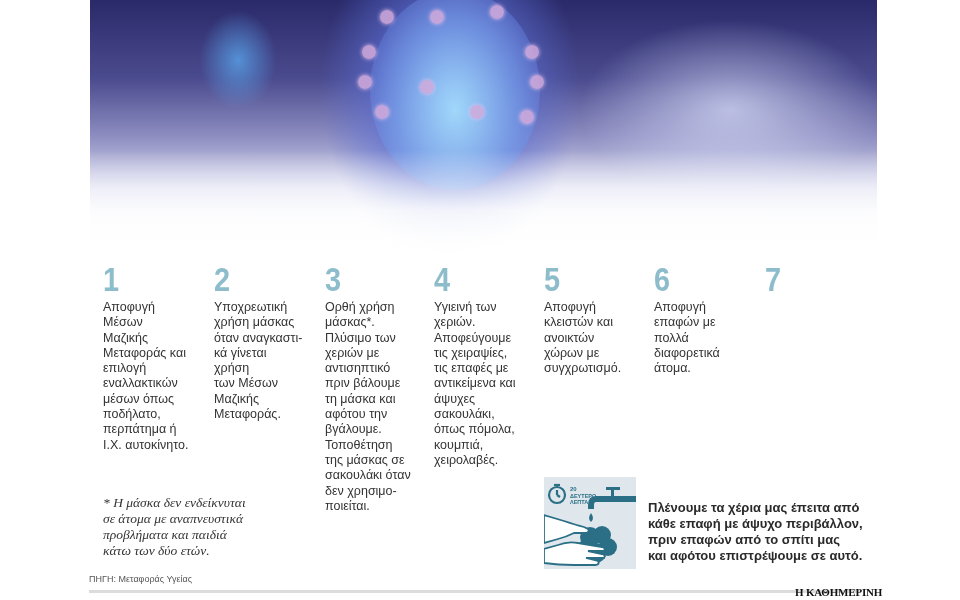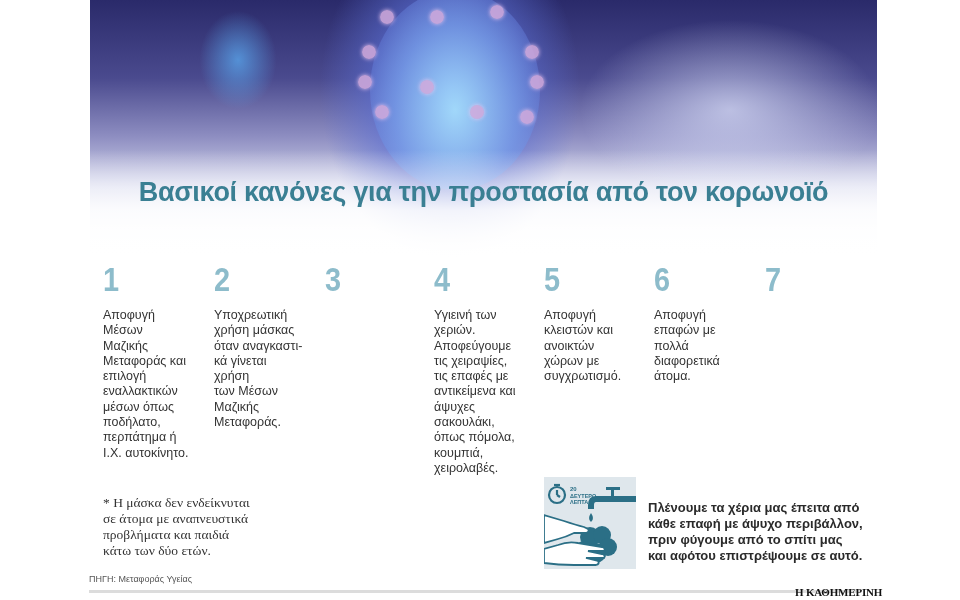--- a/index.html
+++ b/index.html
@@ -23,22 +23,22 @@
   }
   .spike { position:absolute; width:14px; height:14px; border-radius:50%; background:rgba(210,170,220,0.85); box-shadow:0 0 4px rgba(240,200,240,0.9); }
   .title {
     position:absolute; left:90px; top:176px; width:787px; text-align:center;
     color:#3a7f93; font-family:"Liberation Sans", sans-serif; font-weight:bold;
     font-size:27px; line-height:32px; letter-spacing:-0.3px; z-index:2;
   }
   .steps { position:absolute; left:103px; top:262px; width:780px; height:220px; z-index:2; }
   .step { position:absolute; top:0; width:110px; }
   .step-num { color:#8dbccb; font-family:"Liberation Sans", sans-serif; font-weight:bold; font-size:34px; line-height:34px; transform:scaleX(0.85); transform-origin:left; }
-  .step-text { margin-top:12px; color:#333; font-size:12.5px; line-height:15.3px; white-space:pre-line; }
-  .footnote { position:absolute; left:103px; top:495px; width:200px; font-family:"Liberation Serif", serif; font-size:13.5px; line-height:16px; color:#333; white-space:pre-line; }
+  .step-text { margin-top:4px; color:#333; font-size:12.5px; line-height:15.3px; white-space:pre-line; }
+  .footnote { position:absolute; left:103px; top:495px; width:200px; font-family:"Liberation Serif", serif; font-style:italic; font-size:13.5px; line-height:16px; color:#333; white-space:pre-line; }
   .handwash { position:absolute; left:544px; top:477px; width:92px; height:92px; background:#dfe7ec; }
   .hw-text { position:absolute; left:648px; top:500px; font-weight:bold; font-size:13px; line-height:16px; color:#2a2a2a; white-space:pre-line; }
   .source { position:absolute; left:89px; top:574px; font-size:9px; color:#555; }
   .source-bar { position:absolute; left:89px; top:590px; width:772px; height:3px; background:#dcdcdc; }
   .brand { position:absolute; left:795px; top:586px; font-family:"Liberation Serif", serif; font-weight:bold; font-size:11px; color:#111; letter-spacing:-0.2px; }
 </style>
 </head>
 <body>
 
 <div class="hero">
@@ -51,21 +51,20 @@
     <span class="spike" style="left:-12px;top:85px"></span>
     <span class="spike" style="left:160px;top:85px"></span>
     <span class="spike" style="left:50px;top:90px"></span>
     <span class="spike" style="left:5px;top:115px"></span>
     <span class="spike" style="left:100px;top:115px"></span>
     <span class="spike" style="left:150px;top:120px"></span>
   </div>
 </div>
 
 <div class="title">
-  <div>Βασικοί κανόνες για την προστασία από τον κορωνοϊό</div>
 </div>
 
 <div class="steps">
   <div class="step" style="left:0px">
     <div class="step-num">1</div>
     <div class="step-text">Αποφυγή
 Μέσων
 Μαζικής
 Μεταφοράς και
 επιλογή
@@ -81,20 +80,34 @@
 χρήση μάσκας
 όταν αναγκαστι-
 κά γίνεται
 χρήση
 των Μέσων
 Μαζικής
 Μεταφοράς.</div>
   </div>
   <div class="step" style="left:222px">
     <div class="step-num">3</div>
+    <div class="step-text">Ορθή χρήση
+μάσκας*.
+Πλύσιμο των
+χεριών με
+αντισηπτικό
+πριν βάλουμε
+τη μάσκα και
+αφότου την
+βγάλουμε.
+Τοποθέτηση
+της μάσκας σε
+σακουλάκι όταν
+δεν χρησιμο-
+ποιείται.</div>
   </div>
   <div class="step" style="left:331px">
     <div class="step-num">4</div>
     <div class="step-text">Υγιεινή των
 χεριών.
 Αποφεύγουμε
 τις χειραψίες,
 τις επαφές με
 αντικείμενα και
 άψυχες
@@ -160,18 +173,18 @@
 
     <g fill="#ffffff" stroke="#2b6f86" stroke-width="1.8">
       <path d="M0 38 L20 44 Q32 48 40 50 L44 52 Q46 55 42 56 L30 56 Q22 60 14 62 L0 66 Z"></path>
       <path d="M0 72 L14 68 Q24 64 34 66 L58 70 Q62 71 60 74 L44 74 L58 77 Q62 78 60 81 L42 81 L54 84 Q56 87 52 88 L30 88 Q14 88 0 86 Z"></path>
     </g>
   </svg>
 </div>
 
 <div class="hw-text">Πλένουμε τα χέρια μας έπειτα από
 κάθε επαφή με άψυχο περιβάλλον,
-πριν φύγουμε από το σπίτι μας
+πριν επαφών από το σπίτι μας
 και αφότου επιστρέψουμε σε αυτό.</div>
 
 <div class="source">ΠΗΓΗ: Μεταφοράς Υγείας</div>
 <div class="source-bar"></div>
 <div class="brand">Η ΚΑΘΗΜΕΡΙΝΗ</div>
 
 </body></html>

